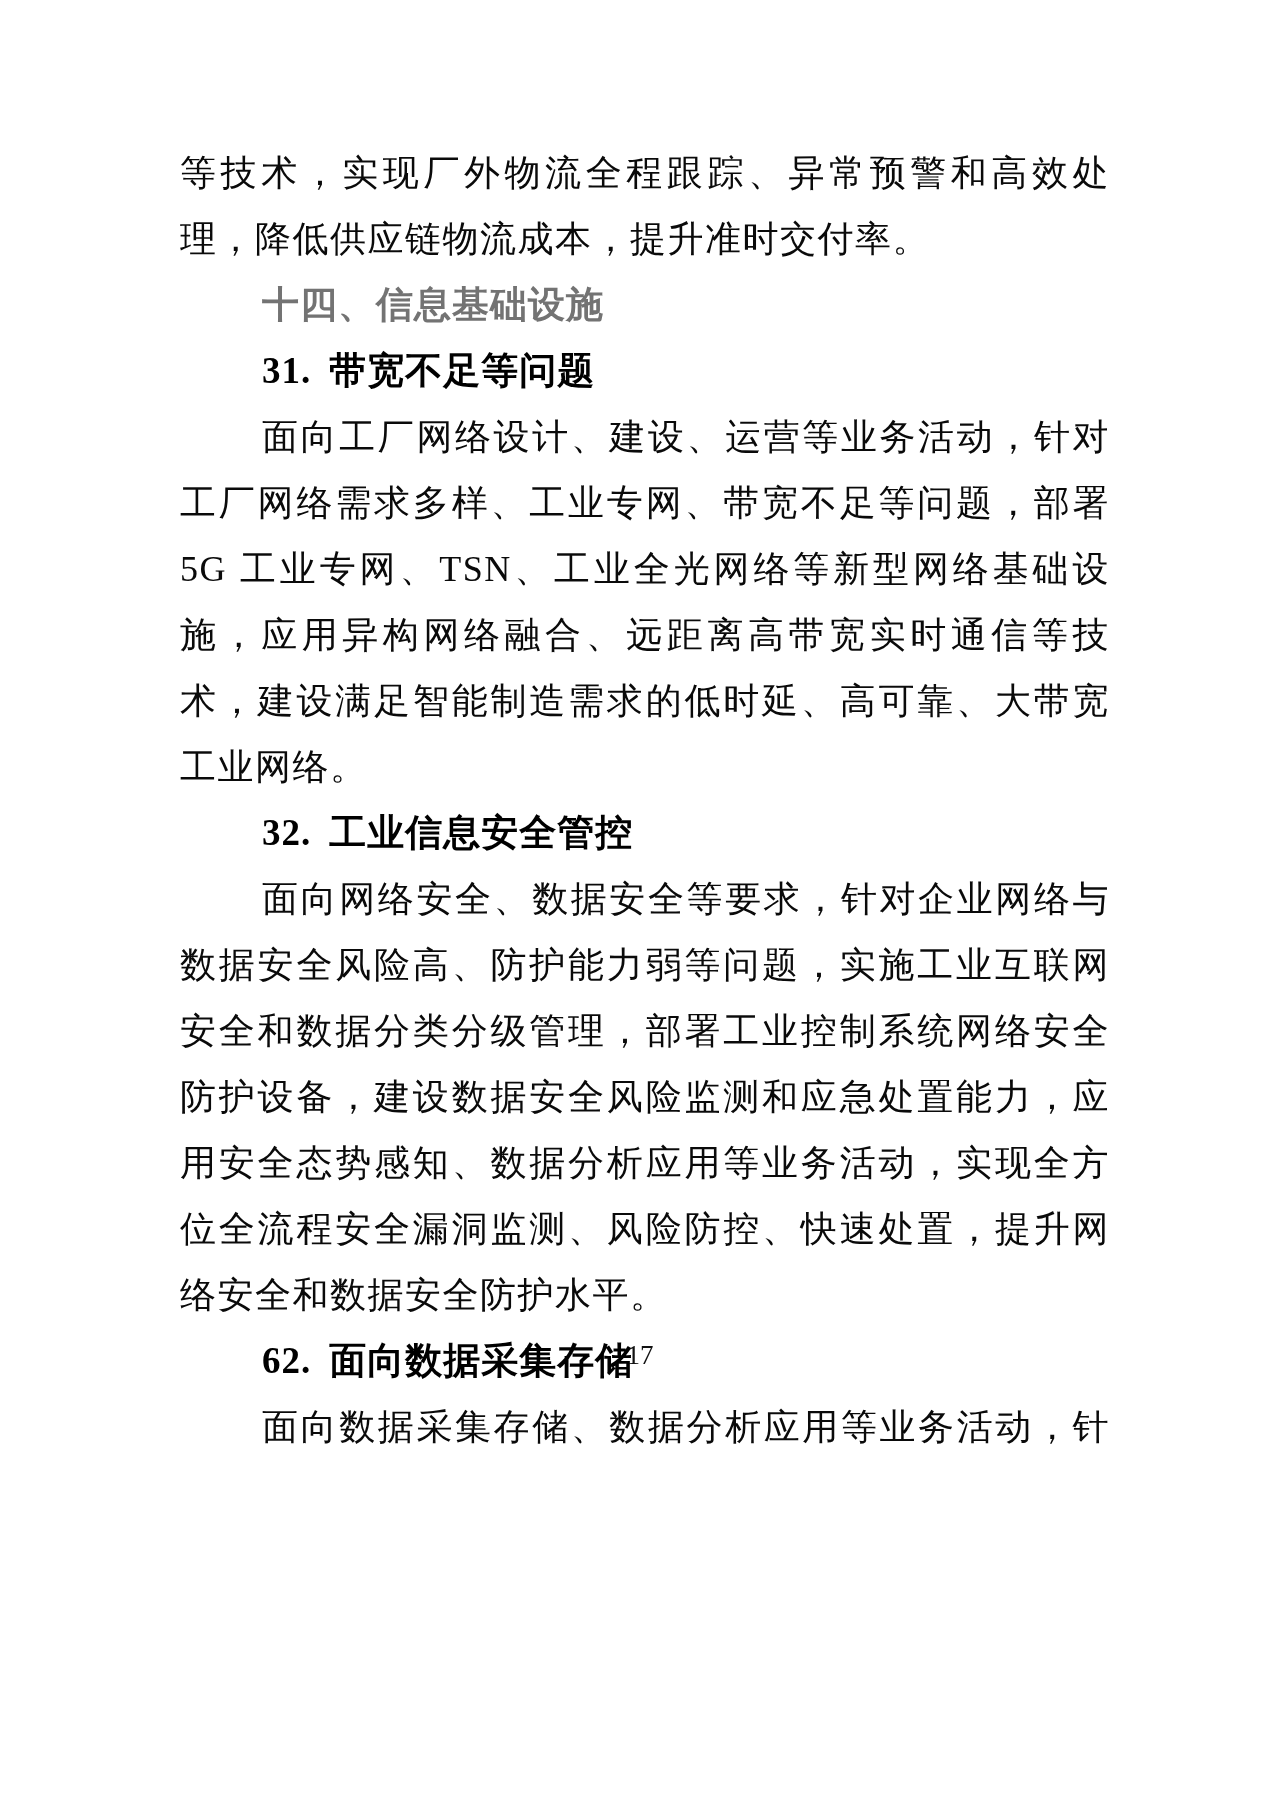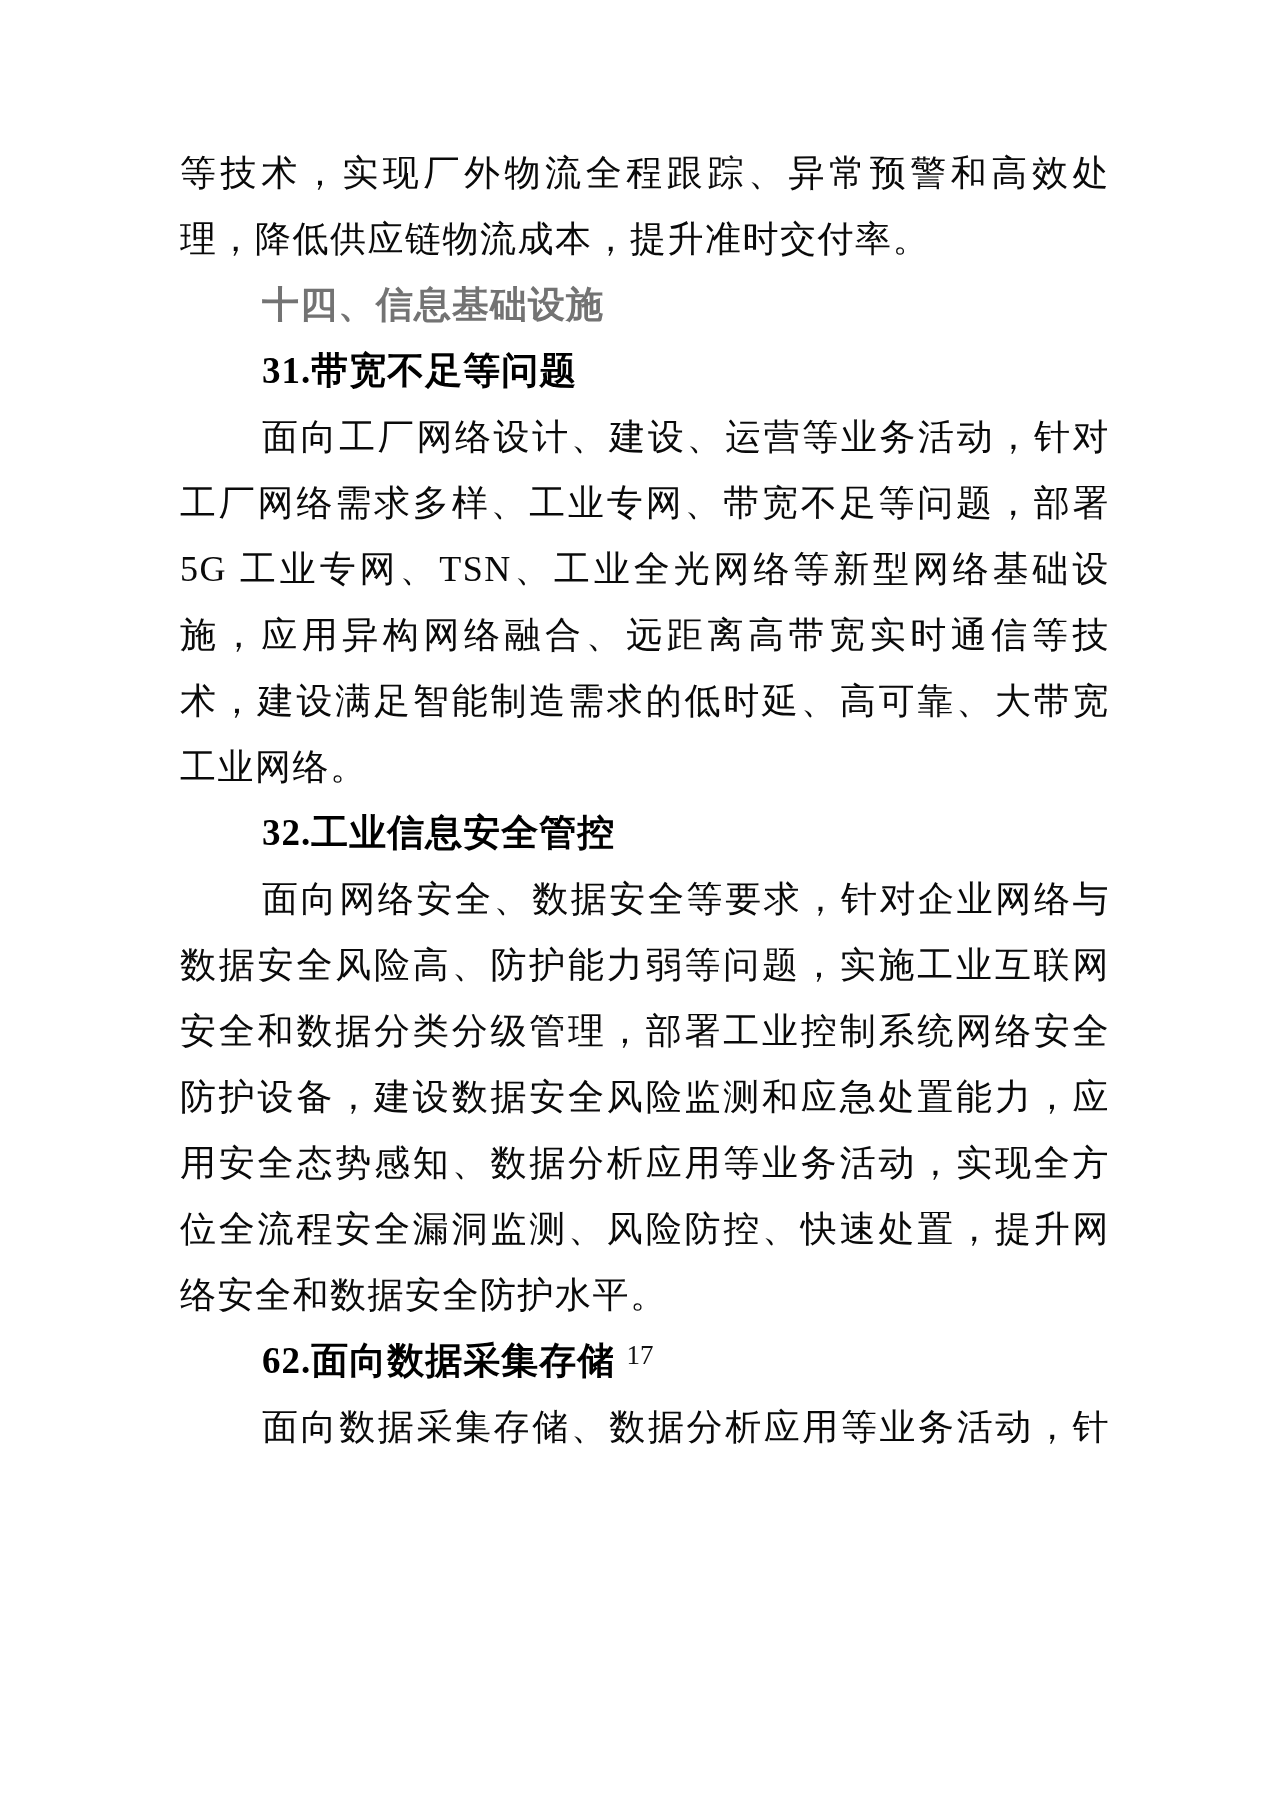--- a/index.html
+++ b/index.html
@@ -45,21 +45,21 @@
     margin: 0;
     padding-left: 82px;
     font-size: 37px;
     line-height: 66px;
     font-weight: 700;
     letter-spacing: 1px;
     color: #000000;
   }
   .item-heading .item-number {
     font-family: "Liberation Serif", "DejaVu Serif", serif;
-    margin-right: 0;
+    margin-right: 18px;
   }
   .item-heading .item-title {
     font-family: "Liberation Serif", "DejaVu Serif", serif;
   }
   .page-number {
     position: absolute;
     bottom: 86px;
     left: 0;
     width: 100%;
     text-align: center;

